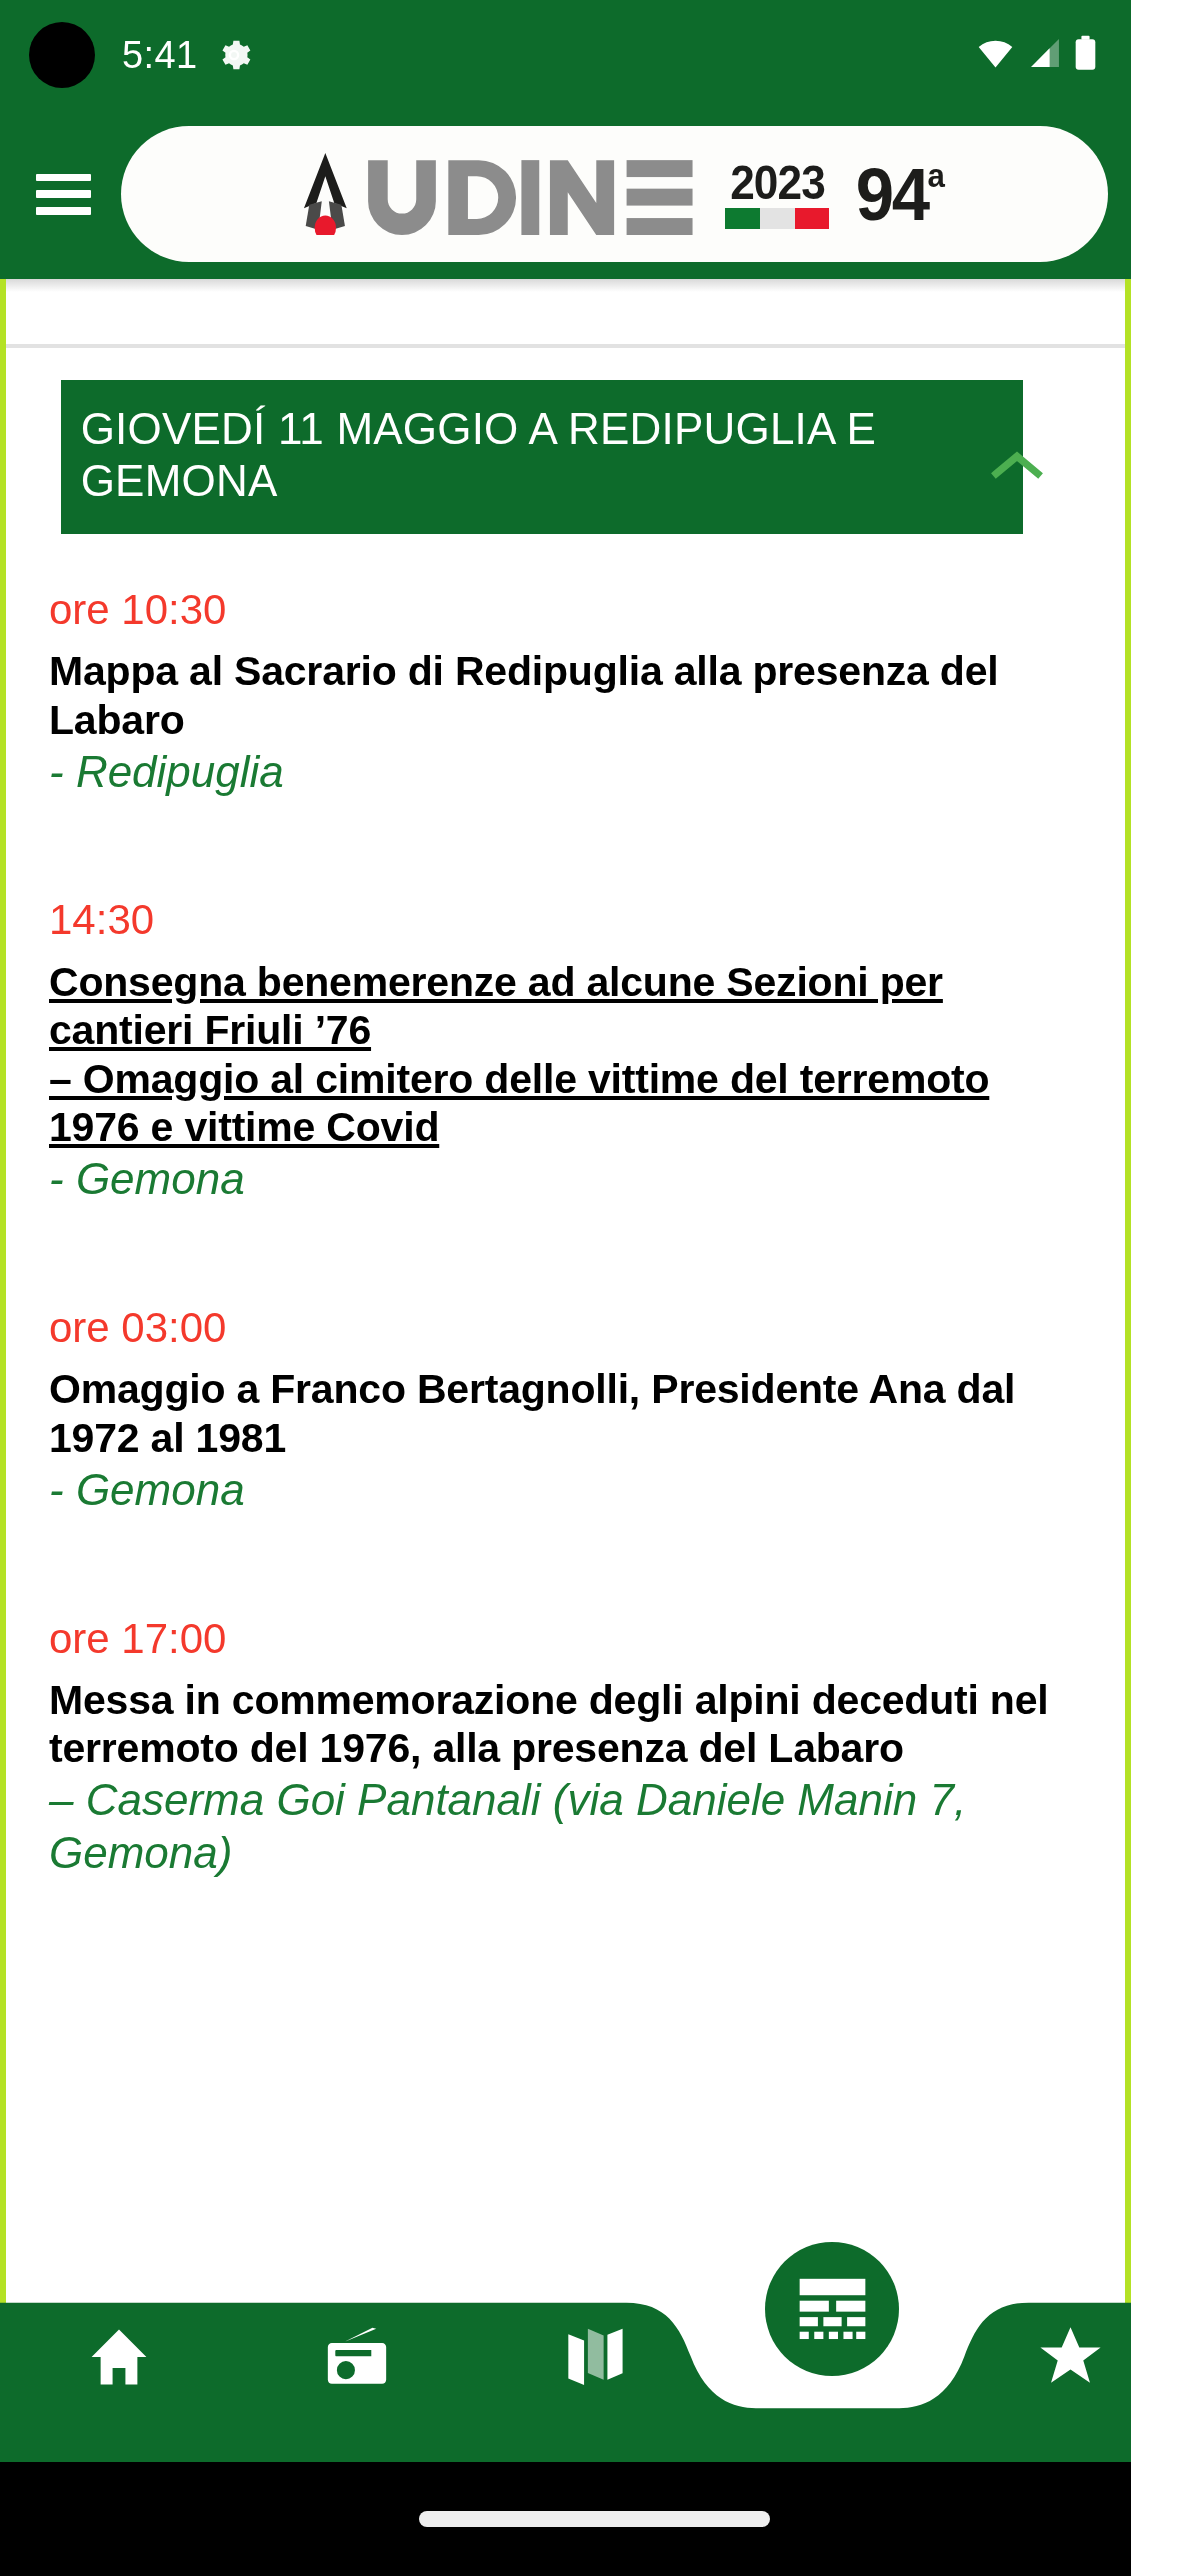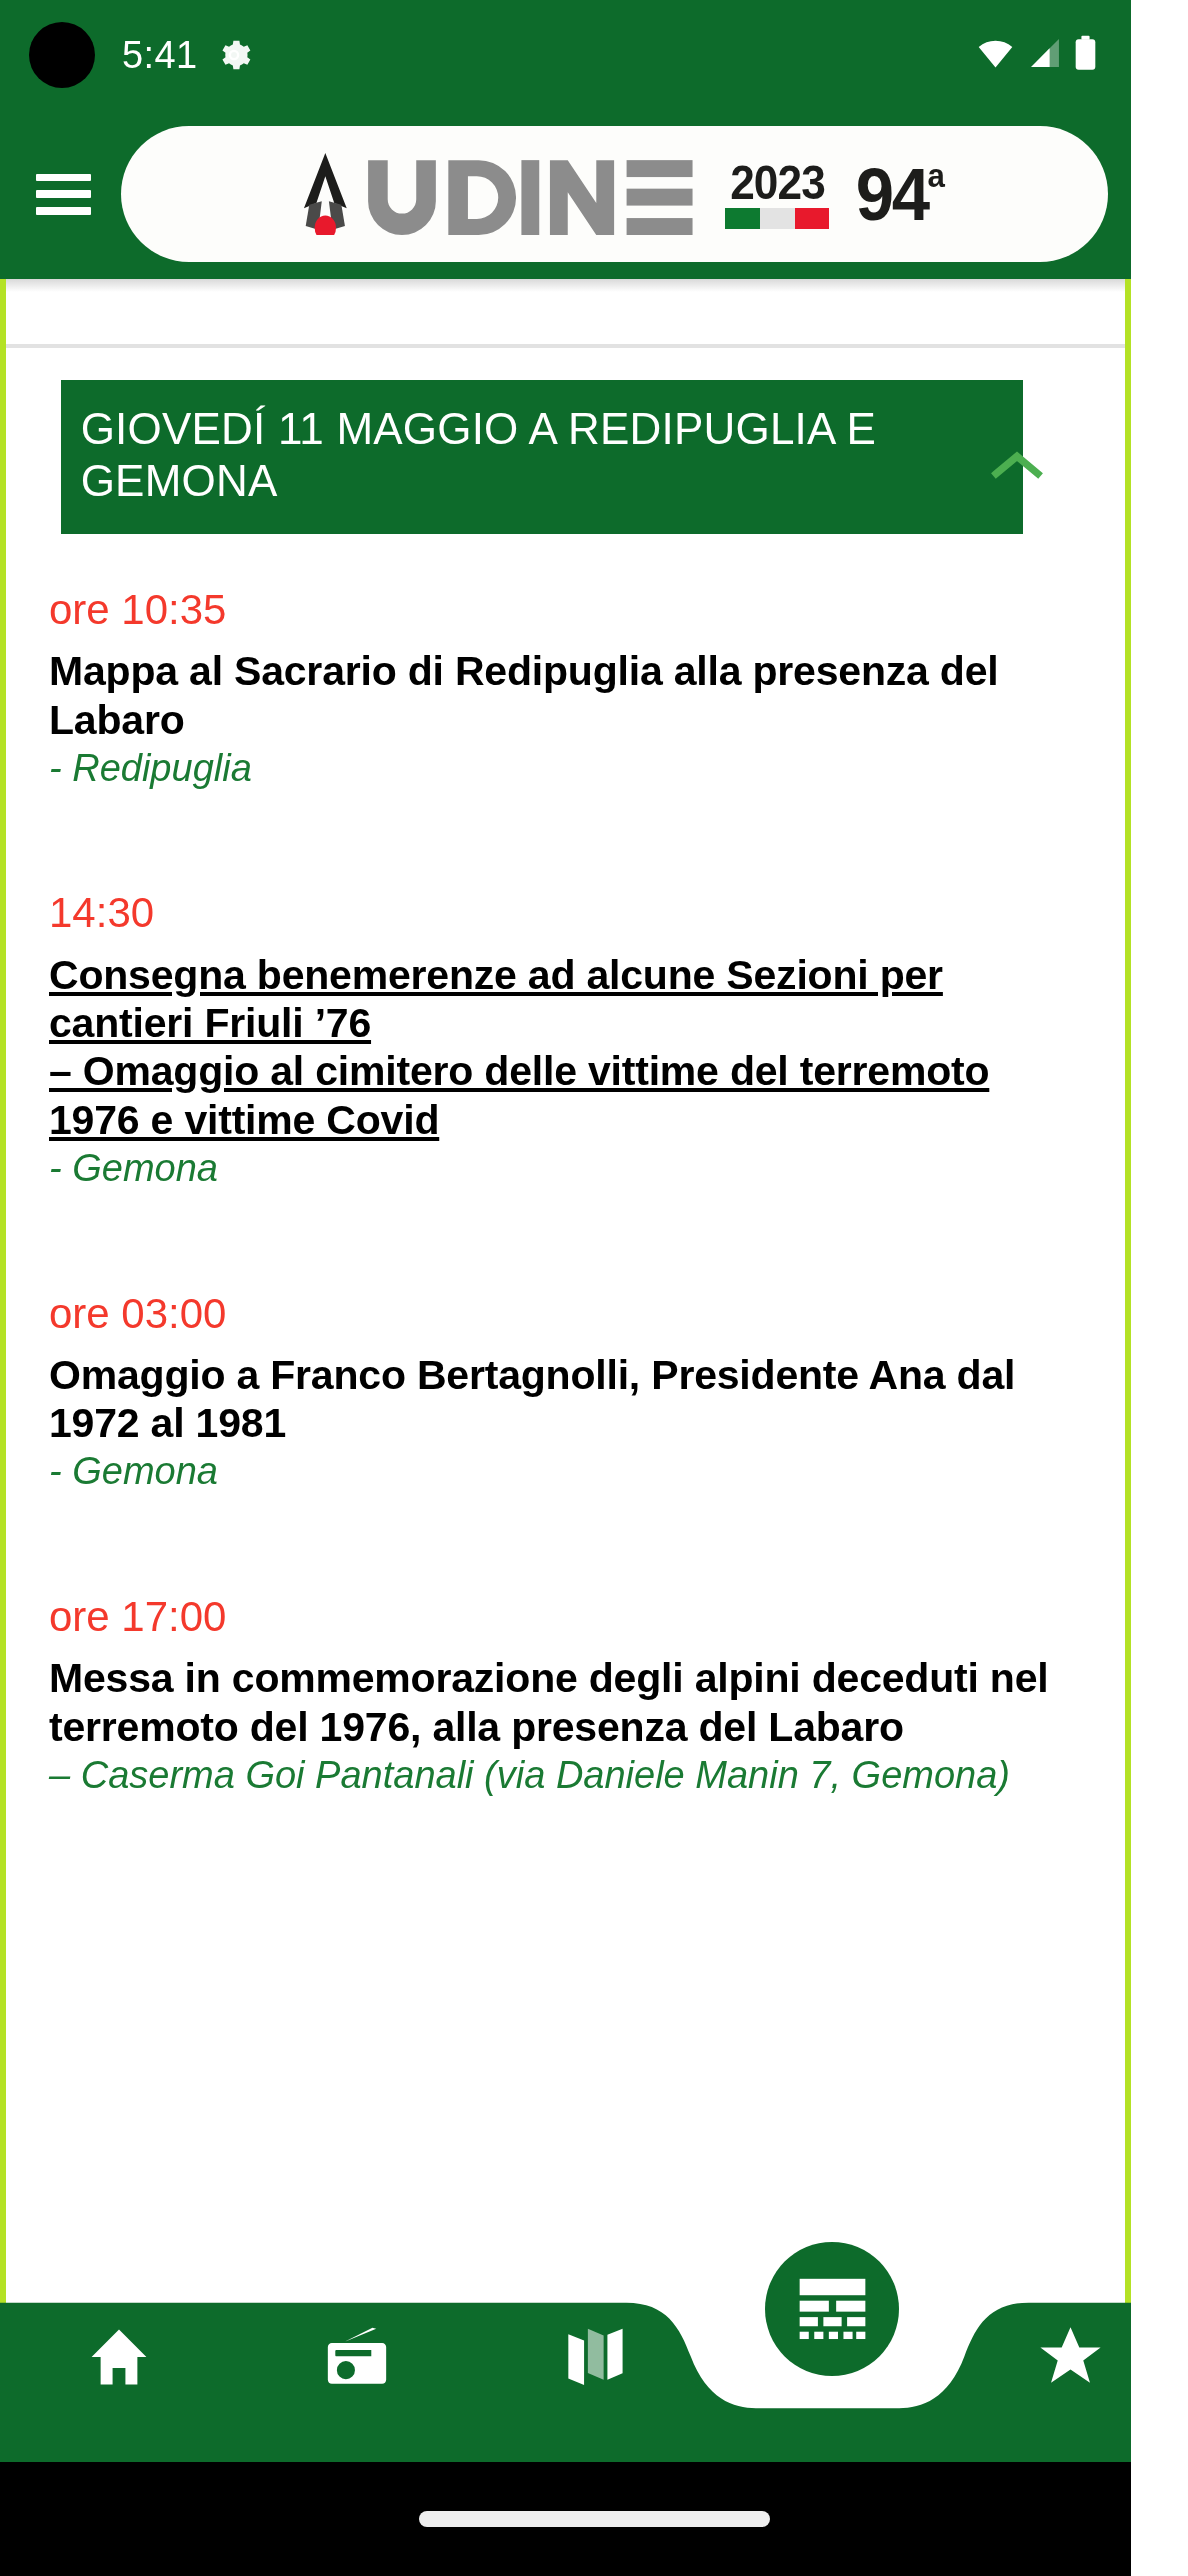--- a/index.html
+++ b/index.html
@@ -194,21 +194,21 @@
   }
   .event-title {
     color: #000000;
     font-size: 41px;
     font-weight: 700;
     line-height: 1.18;
     letter-spacing: -0.2px;
   }
   .event-place {
     color: #1a7a33;
-    font-size: 38px;
+    font-size: 44px;
     font-style: italic;
     font-weight: 400;
     line-height: 1.2;
     margin-top: 1.8px;
   }
   .event-spacer { height: 48px; }
 
   
   .bottomnav-wrap {
     position: absolute;
@@ -369,21 +369,21 @@
     </div>
     <div class="chevron-btn">
       <svg width="52" height="36" viewBox="0 0 30 20" aria-hidden="true">
         <path d="M3 15 L15 5 L27 15" stroke="#4caf50" stroke-width="4.2" fill="none" stroke-linecap="square"></path>
       </svg>
     </div>
 
     <div class="events">
 
       <div class="event">
-        <div class="event-time">ore 10:35</div>
+        <div class="event-time">ore 10:30</div>
         <div class="event-title">Mappa al Sacrario di Redipuglia alla presenza del Labaro</div>
         <div class="event-place">- Redipuglia</div>
       </div>
       <div class="event-spacer"></div>
 
       <div class="event">
         <div class="event-time">14:30</div>
         <div class="event-title" style="white-space:pre-line;text-decoration:underline;">Consegna benemerenze ad alcune Sezioni per cantieri Friuli ’76
 – Omaggio al cimitero delle vittime del terremoto 1976 e vittime Covid</div>
         <div class="event-place">- Gemona</div>

